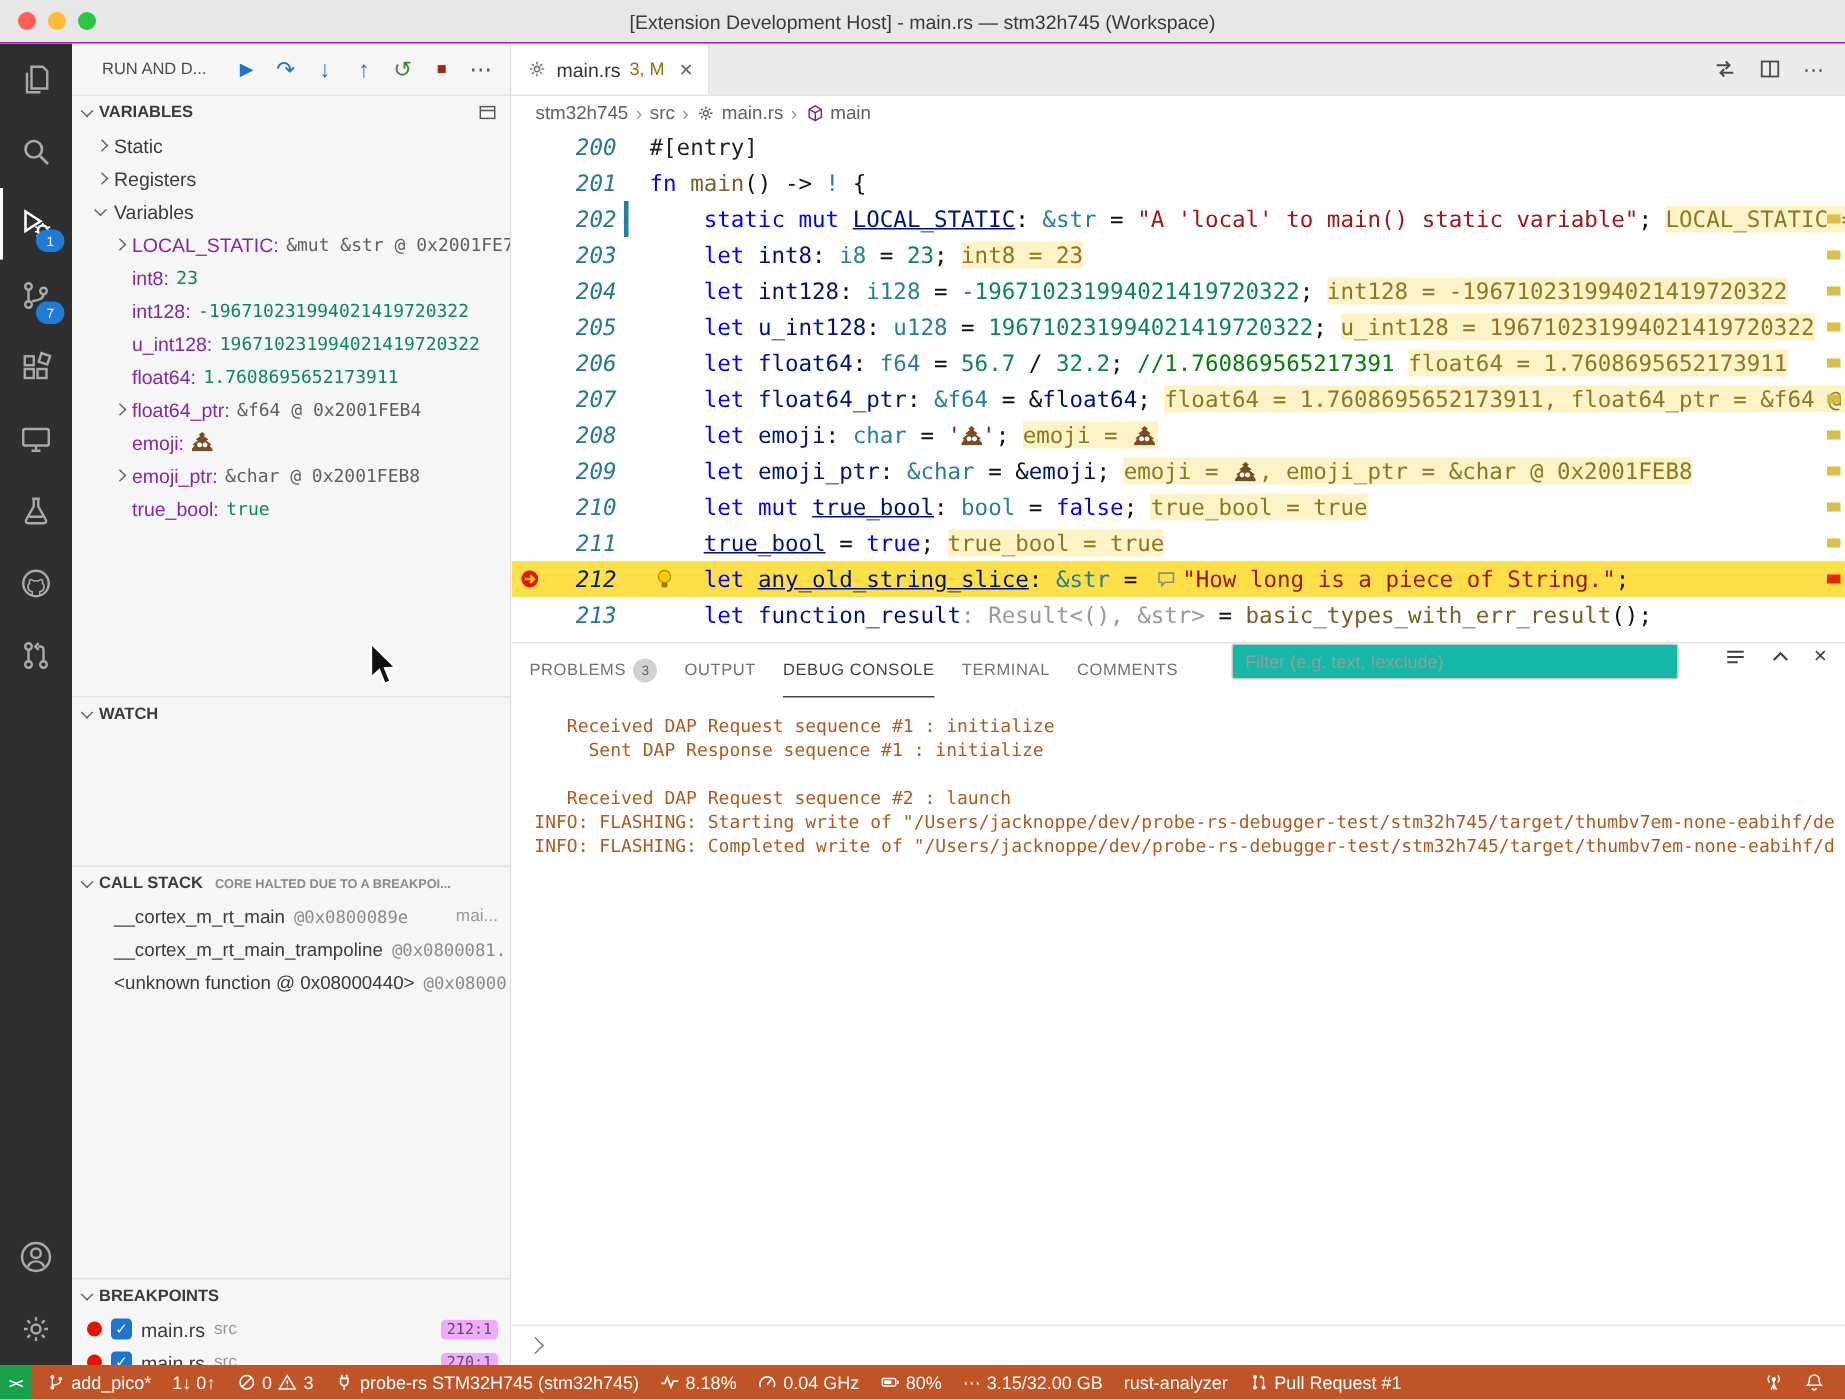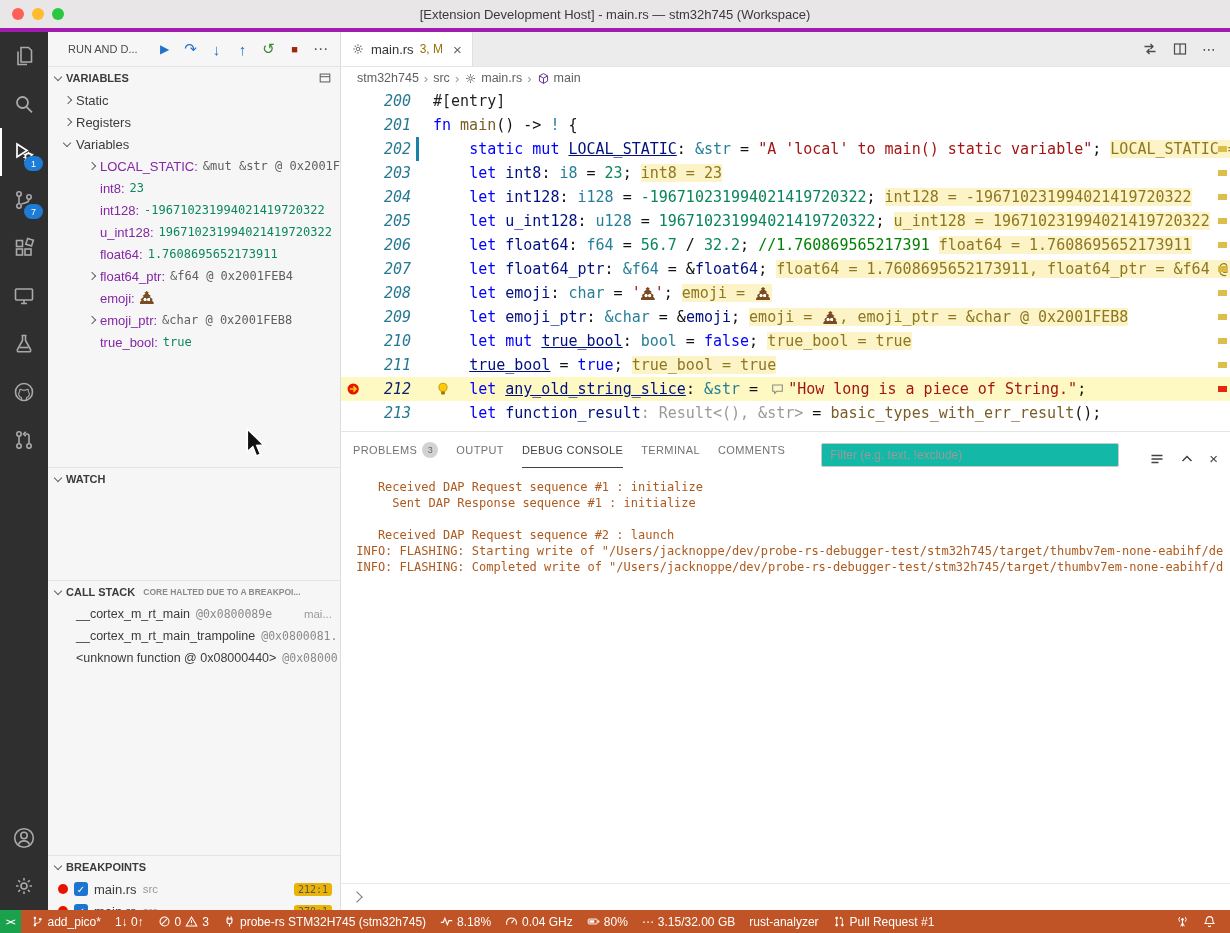--- a/index.html
+++ b/index.html
@@ -1,21 +1,21 @@
 <!DOCTYPE html>
 <html><head>
 <meta charset="utf-8">
 <style>
   html,body{margin:0;padding:0;}
   body{width:1230px;height:933px;overflow:hidden;position:relative;background:#fff;
        font-family:"Liberation Sans","DejaVu Sans",sans-serif;-webkit-font-smoothing:antialiased;}
   .app{display:flex;flex-direction:column;width:100%;height:100%;}
 
   
-  .titlebar{height:28px;background:#E8E6E7;border-bottom:4px solid #a21caf;display:flex;align-items:center;position:relative;flex:0 0 auto;}
+  .titlebar{height:28px;background:#E8E6E7;border-bottom:1px solid #a21caf;display:flex;align-items:center;position:relative;flex:0 0 auto;}
   .traffic{position:absolute;left:12px;display:flex;gap:8px;}
   .tl{width:12px;height:12px;border-radius:50%;}
   .tl.red{background:#FF5F57}.tl.yellow{background:#FEBC2E}.tl.green{background:#28C840}
   .wtitle{flex:1;text-align:center;font-size:13px;color:#3a3a3a;}
 
   .main{flex:1;display:flex;min-height:0;}
 
   
   .activitybar{width:48px;background:#2F2F2F;display:flex;flex-direction:column;justify-content:space-between;flex:0 0 auto;}
   .ab-item{height:48px;display:flex;align-items:center;justify-content:center;position:relative;color:#A9A9A9;cursor:pointer;}
@@ -40,63 +40,63 @@
   .sec-body{flex:1;overflow:hidden;}
   .sec-actions{margin-left:auto;color:#555;}
   .sec-actions svg{width:14px;height:14px;display:block;}
 
   .chev{width:12px;height:12px;position:relative;flex:0 0 auto;margin-right:2px;}
   .chev::before{content:'';position:absolute;top:3px;left:4px;width:5px;height:5px;border-right:1.4px solid #646464;border-bottom:1.4px solid #646464;transform:rotate(-45deg);}
   .chev.down::before{transform:rotate(45deg);top:2px;left:3px;}
 
   .trow{height:22px;display:flex;align-items:center;white-space:nowrap;overflow:hidden;cursor:pointer;}
   .trow.lvl1{padding-left:12px;}
-  .trow.lvl2{padding-left:36px;}
+  .trow.lvl2{padding-left:24px;}
   .twisty{width:16px;height:16px;position:relative;flex:0 0 auto;}
   .twisty::before{content:'';position:absolute;top:5px;left:5px;width:5px;height:5px;border-right:1.4px solid #646464;border-bottom:1.4px solid #646464;transform:rotate(-45deg);}
   .twisty.down::before{transform:rotate(45deg);top:4px;left:4px;}
   .twisty.none::before{display:none;}
   .glabel{color:#3B3B3B;}
   .vname{color:#8527A5;}
   .vval{margin-left:5px;font-family:"DejaVu Sans Mono","Liberation Mono",monospace;font-size:12px;}
   .vv-num{color:#09885A;}
   .vv-addr{color:#5F5F5F;}
 
   .frame{height:22px;display:flex;align-items:center;padding:0 8px 0 28px;white-space:nowrap;overflow:hidden;cursor:pointer;}
   .fname{color:#3B3B3B;font-size:12.5px;}
   .faddr{color:#8a8a8a;margin-left:6px;font-size:11.5px;font-family:"DejaVu Sans Mono","Liberation Mono",monospace;}
   .ffile{margin-left:auto;color:#9a9a9a;font-size:11.5px;}
 
   .bp-row{height:22px;display:flex;align-items:center;padding:0 8px 0 10px;gap:6px;cursor:pointer;}
   .bp-dot{width:10px;height:10px;border-radius:50%;background:#E51400;flex:0 0 auto;}
   .bp-check{width:14px;height:14px;border-radius:3px;background:#1C76D1;color:#fff;font-size:10px;display:flex;align-items:center;justify-content:center;flex:0 0 auto;}
   .bp-file{color:#3B3B3B;}
   .bp-path{color:#999;font-size:11.5px;}
-  .bp-loc{margin-left:auto;background:#eab308;color:#555;font-size:10px;padding:1px 4px;border-radius:3px;font-family:"DejaVu Sans Mono","Liberation Mono",monospace;}
+  .bp-loc{margin-left:auto;background:#f0abfc;color:#555;font-size:10px;padding:1px 4px;border-radius:3px;font-family:"DejaVu Sans Mono","Liberation Mono",monospace;}
 
   
   .editor-col{flex:1;display:flex;flex-direction:column;min-width:0;background:#fff;}
   .tabbar{height:34px;background:#ECECEC;display:flex;align-items:stretch;flex:0 0 auto;border-bottom:1px solid #E5E5E5;}
   .tab{background:#fff;display:flex;align-items:center;padding:0 10px;gap:6px;font-size:13px;color:#333;border-right:1px solid #E0E0E0;cursor:pointer;}
   .tab .ic svg{width:14px;height:14px;display:block;color:#777;}
   .tab-badge{color:#94700a;font-size:12px;}
   .tab-close{color:#666;font-size:15px;margin-left:4px;line-height:1;}
   .tab-actions{margin-left:auto;display:flex;align-items:center;gap:14px;padding-right:14px;color:#4b4b4b;}
   .tab-actions .ic{font-size:14px;display:flex;cursor:pointer;}
   .tab-actions .ic svg{width:16px;height:16px;display:block;}
 
   .breadcrumbs{height:22px;display:flex;align-items:center;padding-left:16px;font-size:12.5px;color:#616161;flex:0 0 auto;background:#fff;}
   .bc-item{display:flex;align-items:center;gap:4px;cursor:pointer;}
   .bc-item .ic svg{width:13px;height:13px;display:block;}
   .bc-sep{color:#9a9a9a;margin:0 5px;font-size:13px;}
 
   .code-area{height:342px;position:relative;overflow:hidden;font-family:"DejaVu Sans Mono","Liberation Mono",monospace;
              font-size:15px;border-bottom:1px solid #E5E5E5;padding-top:0;flex:0 0 auto;background:#fff;}
   .code-line{height:24px;display:flex;align-items:stretch;position:relative;}
-  .code-line.current{background:#fef9c3;}
+  .code-line.current{background:#fde047;}
   .gutter{width:92px;flex:0 0 auto;display:flex;align-items:center;}
   .bp-slot{width:26px;height:100%;display:flex;align-items:center;justify-content:center;position:relative;cursor:pointer;}
   .bp-cur svg{width:16px;height:16px;display:block;}
   .lnum{width:44px;text-align:right;color:#237893;font-size:15px;font-style:italic;}
   .code-line.current .lnum{color:#0B216F;}
   .modslot{width:12px;height:100%;display:flex;justify-content:center;}
   .modbar{width:3px;height:100%;background:transparent;}
   .modbar.on{background:#1B81A8;}
   .lcontent{flex:1;white-space:pre;overflow:hidden;position:relative;line-height:24px;}
   .bulb{position:absolute;left:2px;top:4px;width:16px;height:16px;cursor:pointer;}
@@ -122,21 +122,21 @@
         background:radial-gradient(circle at 36% 66%,#fff 1.3px,transparent 1.9px),
                    radial-gradient(circle at 62% 66%,#fff 1.3px,transparent 1.9px),#7B4B24;
         clip-path:polygon(50% 0%,66% 14%,58% 20%,80% 38%,70% 44%,94% 64%,86% 70%,100% 88%,100% 100%,0% 100%,0% 88%,14% 70%,6% 64%,30% 44%,20% 38%,42% 20%,34% 14%);}
 
   .overview{position:absolute;top:0;right:0;width:14px;height:100%;}
   .ovm{position:absolute;right:3px;width:9px;height:6px;background:#D9B83B;opacity:.92;}
   .ovm.red{background:#E51400;}
 
   
   .panel{flex:1;display:flex;flex-direction:column;min-height:0;background:#fff;}
-  .panel-head{height:35px;display:flex;align-items:flex-end;padding:0 12px;gap:18px;flex:0 0 auto;}
+  .panel-head{height:35px;display:flex;align-items:flex-start;padding:0 12px;gap:18px;flex:0 0 auto;}
   .ptab{font-size:11px;color:#424242;opacity:.75;letter-spacing:.4px;height:100%;display:flex;align-items:center;gap:5px;border-bottom:1px solid transparent;cursor:pointer;white-space:nowrap;}
   .ptab.active{opacity:1;border-bottom-color:#424242;}
   .ptab-badge{background:#C4C4C4;color:#333;min-width:16px;height:16px;border-radius:50%;font-size:9px;display:flex;align-items:center;justify-content:center;}
   .panel-filter{margin-left:auto;width:298px;height:24px;border:1px solid #C8C8C8;background:#14b8a6;font-size:12px;padding:0 8px;color:#333;border-radius:2px;box-sizing:border-box;font-family:"Liberation Sans",sans-serif;}
   .panel-filter::placeholder{color:#9a9a9a;}
   .panel-actions{display:flex;align-items:center;gap:14px;color:#424242;padding-left:12px;}
   .panel-actions .ic{font-size:15px;display:flex;cursor:pointer;}
   .panel-actions .ic svg{width:16px;height:16px;display:block;}
   .console{flex:1;overflow:hidden;font-family:"DejaVu Sans Mono","Liberation Mono",monospace;font-size:12px;line-height:16px;color:#AE5A1E;padding:12px 0 0 8px;}
   .cline{white-space:pre;height:16px;}

